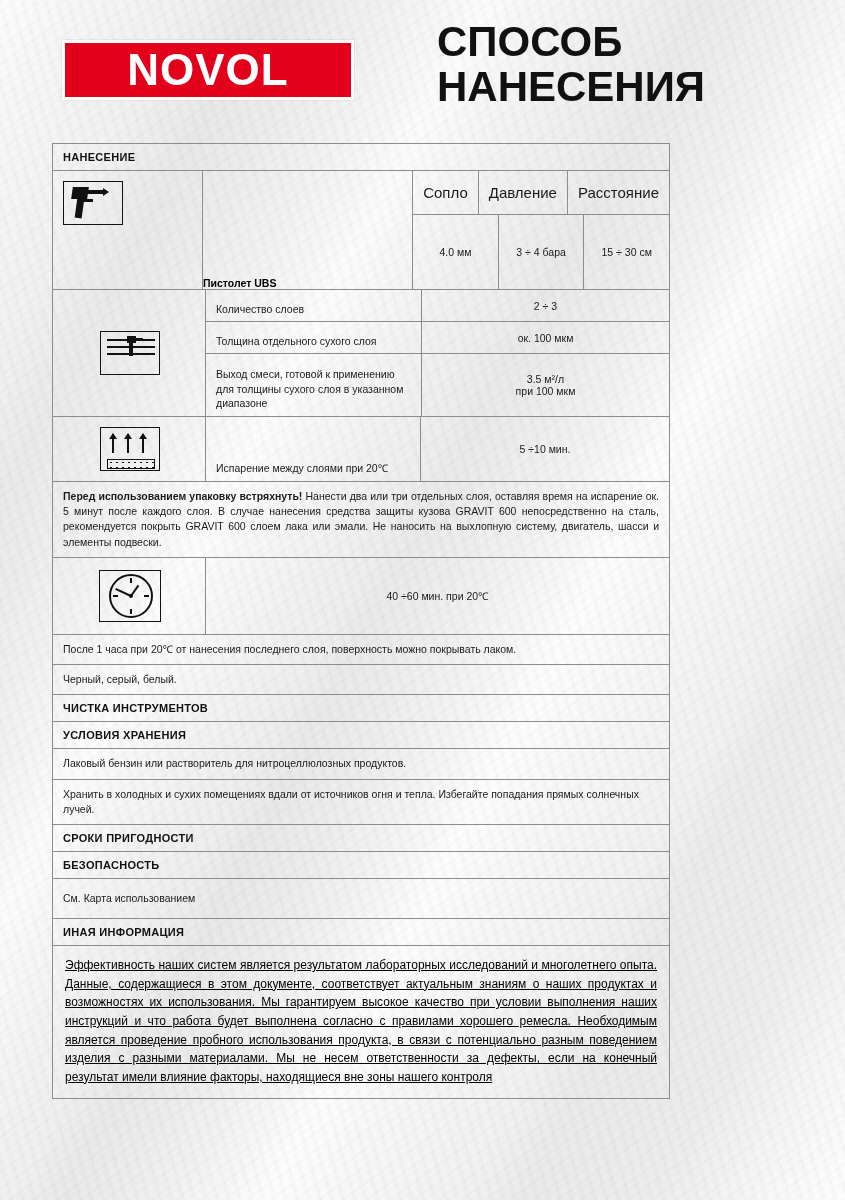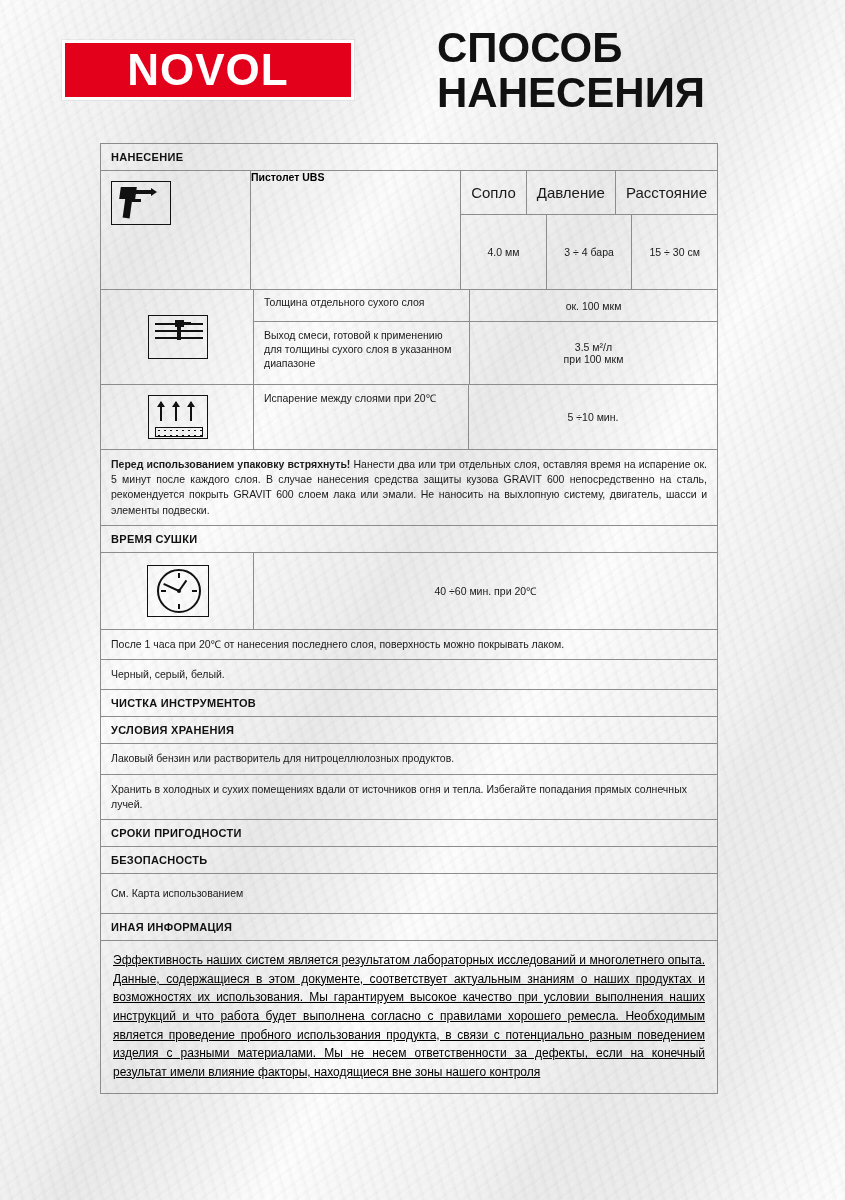--- a/index.html
+++ b/index.html
@@ -37,43 +37,42 @@
     position:absolute; left:62px; top:40px; width:292px; height:60px;
     background:#e2001a; display:flex; align-items:center; justify-content:center;
     border: 3px solid #ffffff;
     box-shadow: 0 0 0 1px rgba(0,0,0,0.05);
   }
   .logo-text{
     color:#ffffff; font-weight:bold; font-size:44px; letter-spacing:1px;
     font-family:"Liberation Sans", sans-serif; line-height:1;
   }
   .title{
-    position:absolute; left:437px; top:26px; width:400px;
+    position:absolute; left:437px; top:20px; width:400px;
     font-size:42px; font-weight:bold; color:#111; line-height:1.06;
     letter-spacing:0px;
   }
   .title .l2{ display:block; }
 
   
   .doc{
     position:absolute; left:52px; top:143px; width:618px;
     border:1px solid #8c8c8c;
     background: transparent;
-    margin-left: 48px;
   }
   .row{ display:flex; border-bottom:1px solid #8c8c8c; }
   .row:last-child{ border-bottom:none; }
   .section-head{
     padding:7px 10px; font-size:11px; font-weight:bold; color:#111;
     letter-spacing:.3px;
   }
   .cell{ padding:6px 10px; font-size:10.5px; color:#1a1a1a; }
   .bl{ border-left:1px solid #8c8c8c; }
   .center{ text-align:center; }
-  .vcenter{ display:flex; align-items:flex-start; }
+  .vcenter{ display:flex; align-items:flex-end; }
   .vc-center{ display:flex; align-items:center; justify-content:center; }
 
   .icon-cell{ width:152px; padding:6px 8px; font-size:9.5px; color:#222; }
   .icon-box{
     width:60px; height:44px; border:1.6px solid #111; margin:4px 0 4px 2px;
     position:relative; background:transparent;
   }
   .icon-caption{ font-size:9.5px; line-height:1.25; color:#111; }
 
   .desc-cell{ width:215px; font-size:10.5px; }
@@ -194,20 +193,24 @@
             <div class="sg">
                 <b></b>
                 <u></u>
                 <s></s>
               </div>
           </div>
         </div>
       </div>
       <div class="sub-table bl">
         <div class="sub-row" style="height:32px">
+          <div class="cell vcenter" style="width:215px">Количество слоев</div>
+          <div class="cell center bl vc-center" style="flex:1">2 ÷ 3</div>
+        </div>
+        <div class="sub-row" style="height:32px">
           <div class="cell vcenter" style="width:215px">Толщина отдельного сухого слоя</div>
           <div class="cell center bl vc-center" style="flex:1">ок. 100 мкм</div>
         </div>
         <div class="sub-row" style="height:62px">
           <div class="cell vcenter two-line" style="width:215px">Выход смеси, готовой к применению для толщины сухого слоя в указанном диапазоне</div>
           <div class="cell center bl vc-center" style="flex:1;flex-direction:column">
             <div>3.5 м²/л</div>
             <div>при 100 мкм</div>
           </div>
         </div>
@@ -226,23 +229,20 @@
         </div>
       </div>
       <div class="cell bl vcenter two-line" style="width:215px">Испарение между слоями при 20℃</div>
       <div class="cell center bl vc-center" style="flex:1">5 ÷10 мин.</div>
     </div>
 
     <div class="row">
       <div class="note justify" style="width:100%"><b>Перед использованием упаковку встряхнуть!</b><span> Нанести два или три отдельных слоя, оставляя время на испарение ок. 5 минут после каждого слоя. В случае нанесения средства защиты кузова GRAVIT 600 непосредственно на сталь, рекомендуется покрыть GRAVIT 600 слоем лака или эмали. Не наносить на выхлопную систему, двигатель, шасси и элементы подвески.</span></div>
     </div>
 
-    <div class="row">
-      <div class="section-head" style="width:100%">ВРЕМЯ СУШКИ</div>
-    </div>
     <div class="row">
       <div class="icon-cell vc-center" style="padding:8px">
         <div class="icon-box" style="width:62px;height:52px">
           <div class="clock">
               <span class="t"></span>
               <span class="b"></span>
               <span class="lf"></span>
               <span class="rt"></span>
               <span class="h"></span>
               <span class="m"></span>

